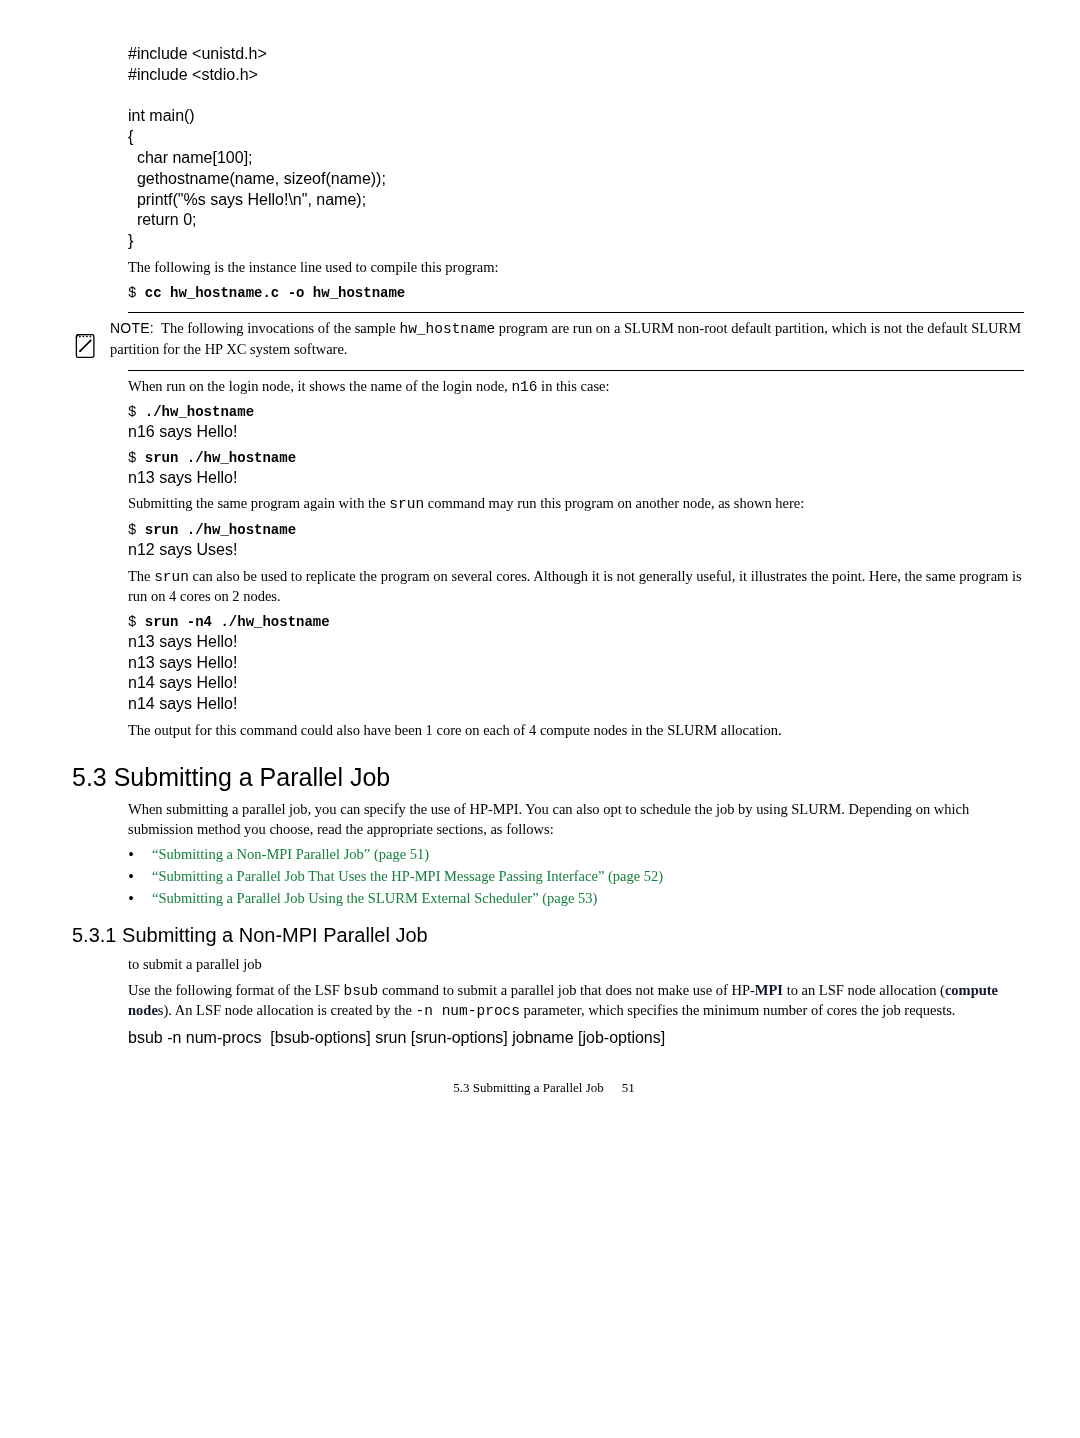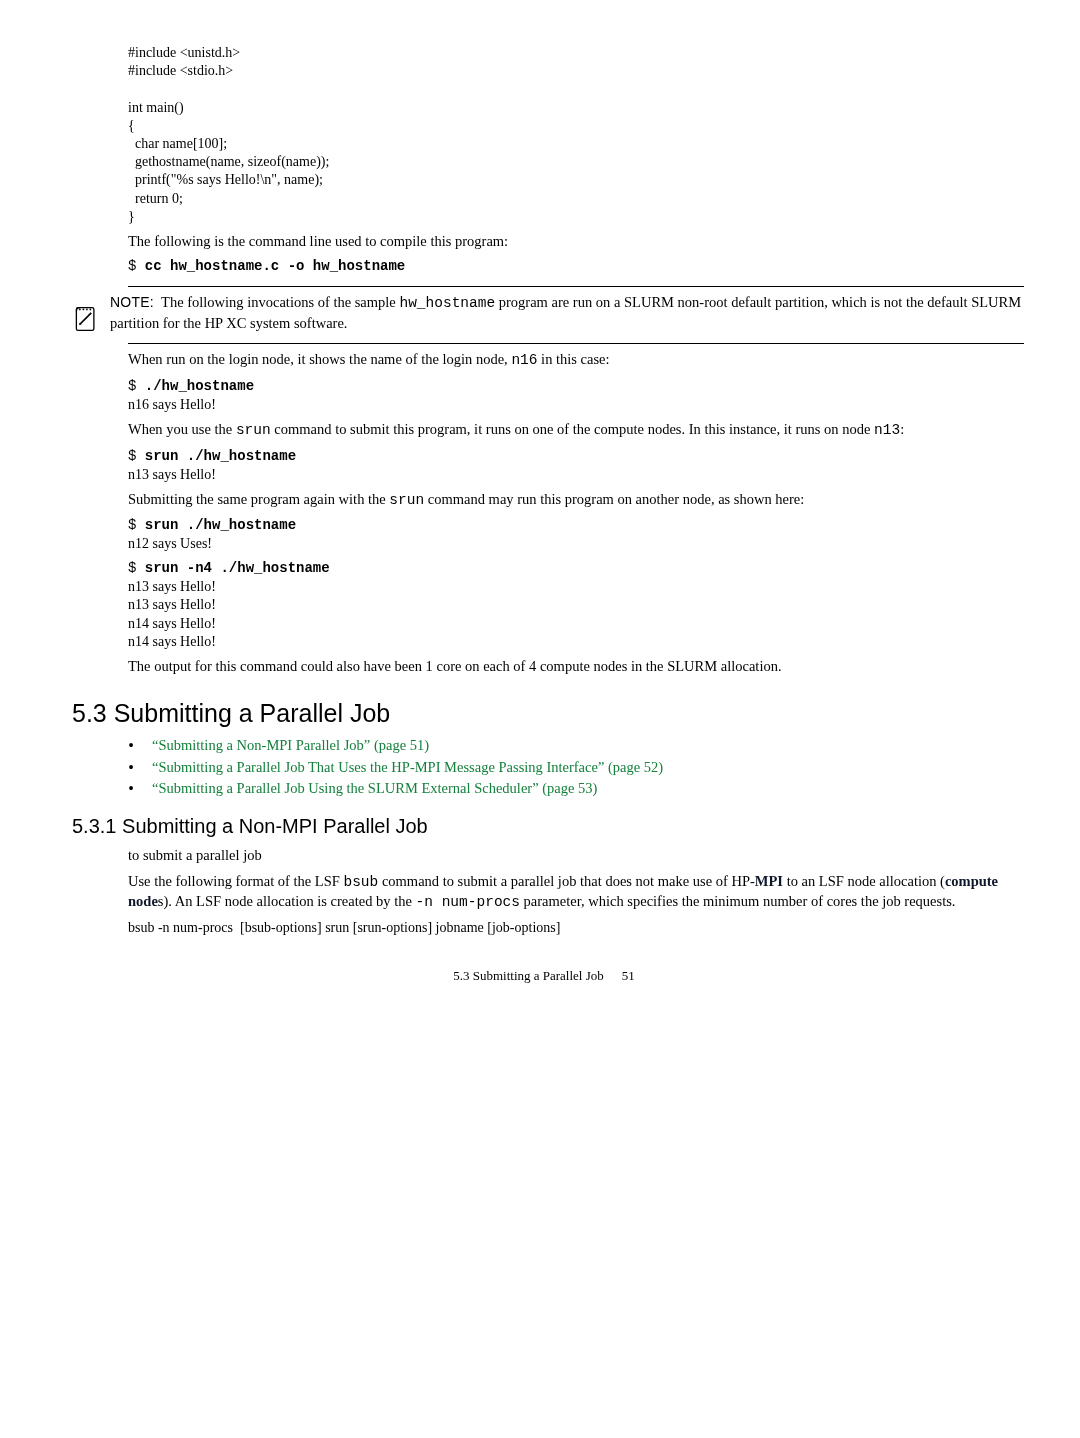--- a/index.html
+++ b/index.html
@@ -10,22 +10,22 @@
     background: #fff;
     margin: 0;
     padding: 40px 56px 40px 72px;
     width: 1080px;
     box-sizing: border-box;
   }
   .indent {
     margin-left: 56px;
   }
   pre.code {
-    font-family: Liberation Serif, serif;
-    font-size: 14px;
+    font-family: Liberation Sans, sans-serif;
+    font-size: 16px;
     white-space: pre;
     margin: 4px 0 6px 0;
     line-height: 1.3;
   }
   .cmd {
     font-family: "Courier New", Courier, monospace;
     font-size: 14px;
   }
   .cmd .bold {
     font-weight: bold;
@@ -118,21 +118,21 @@
 #include &lt;stdio.h&gt;
 
 int main()
 {
   char name[100];
   gethostname(name, sizeof(name));
   printf("%s says Hello!\n", name);
   return 0;
 }</pre>
 
-  <p>The following is the command line used to compile this program:</p>
+  <p>The following is the instance line used to compile this program:</p>
 
   <div class="cmd">
     <span>$ </span><span class="bold">cc hw_hostname.c -o hw_hostname</span>
   </div>
   <hr class="rule">
 </div>
 
 <div class="note-row">
   <svg class="note-icon" viewBox="0 0 32 32">
     <rect x="5" y="3" width="20" height="26" rx="2" ry="2" fill="none" stroke="#000" stroke-width="1.5"></rect>
@@ -153,50 +153,51 @@
   <hr class="rule">
 
   <p>
     <span>When run on the login node, it shows the name of the login node, </span><span class="mono">n16</span><span> in this case:</span>
   </p>
   <div class="cmd">
     <span>$ </span><span class="bold">./hw_hostname</span>
   </div>
   <pre class="code" style="margin-top:0">n16 says Hello!</pre>
 
-  <p>
-    <span>When you use the </span><span class="mono">srun</span><span> command to submit this program, it runs on one of the compute nodes. In this instance, it runs on node </span><span class="mono">n13</span><span>:</span>
-  </p>
   <div class="cmd">
     <span>$ </span><span class="bold">srun ./hw_hostname</span>
   </div>
   <pre class="code" style="margin-top:0">n13 says Hello!</pre>
 
   <p>
     <span>Submitting the same program again with the </span><span class="mono">srun</span><span> command may run this program on another node, as shown here:</span>
   </p>
   <div class="cmd">
     <span>$ </span><span class="bold">srun ./hw_hostname</span>
   </div>
   <pre class="code" style="margin-top:0">n12 says Uses!</pre>
 
+  <p>
+    <span>The </span><span class="mono">srun</span><span> can also be used to replicate the program on several cores. Although it is not generally useful, it illustrates the point. Here, the same program is run on 4 cores on 2 nodes.</span>
+  </p>
   <div class="cmd">
     <span>$ </span><span class="bold">srun -n4 ./hw_hostname</span>
   </div>
   <pre class="code" style="margin-top:0">n13 says Hello!
 n13 says Hello!
 n14 says Hello!
 n14 says Hello!</pre>
 
   <p>The output for this command could also have been 1 core on each of 4 compute nodes in the SLURM allocation.</p>
 </div>
 
 <h2 class="sec">5.3 Submitting a Parallel Job</h2>
 
 <div class="indent">
+  <p>When submitting a parallel job, you can specify the use of HP-MPI. You can also opt to schedule the job by using SLURM. Depending on which submission method you choose, read the appropriate sections, as follows:</p>
   <ul class="bullets">
     <li>
         <span class="dot">•</span>
         <span class="link">“Submitting a Non-MPI Parallel Job” (page 51)</span>
       </li>
     <li>
         <span class="dot">•</span>
         <span class="link">“Submitting a Parallel Job That Uses the HP-MPI Message Passing Interface” (page 52)</span>
       </li>
     <li>

